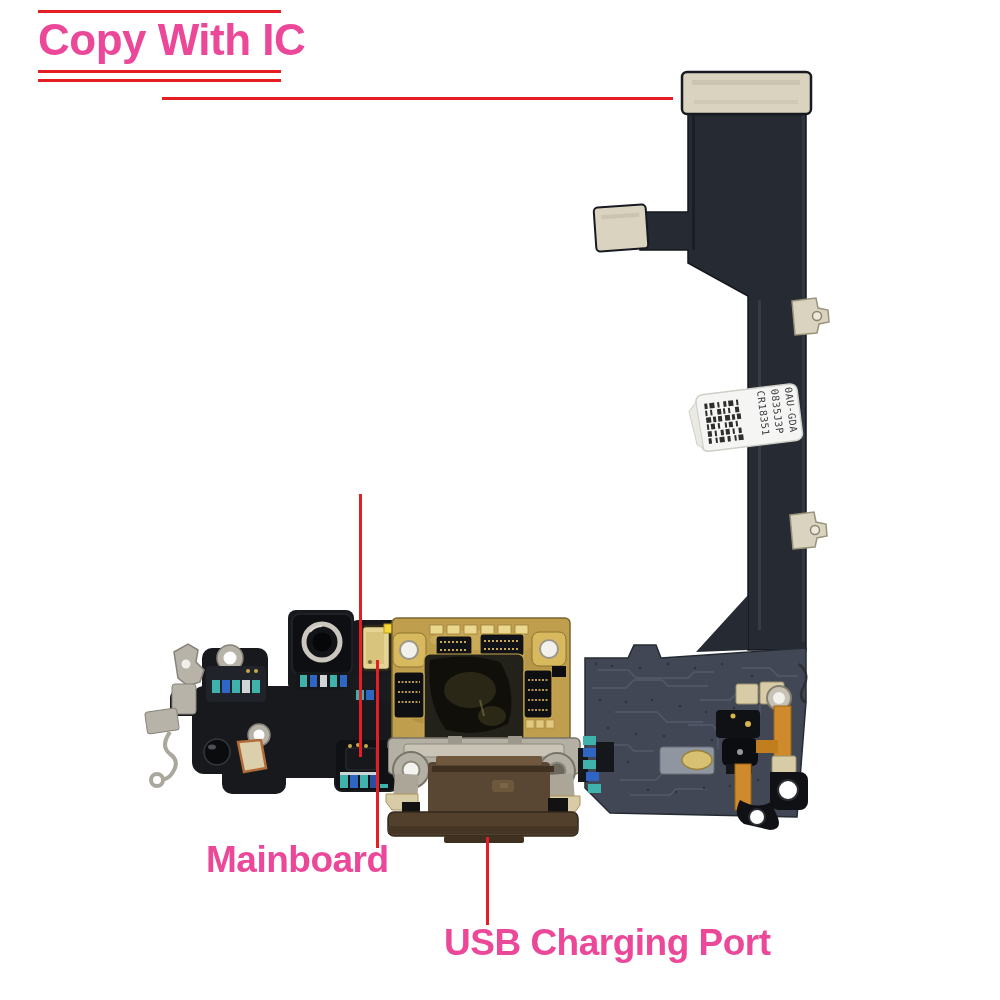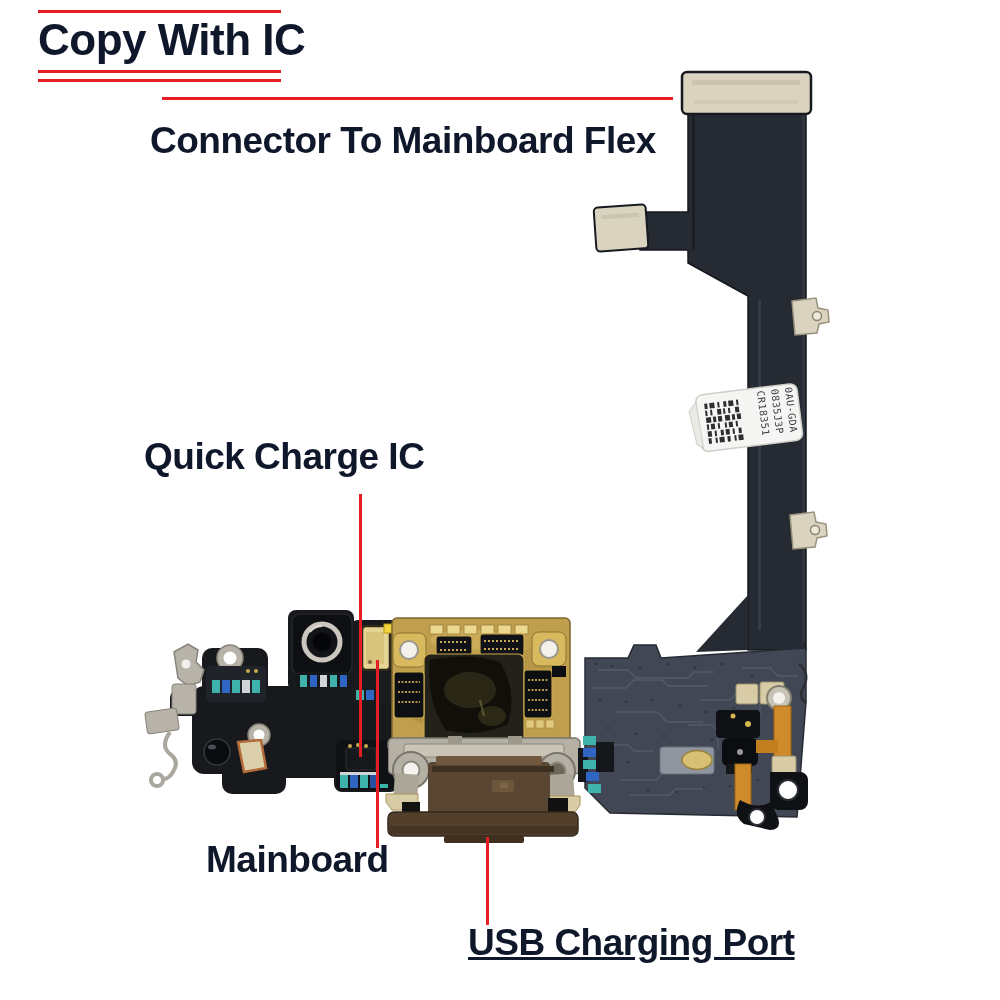--- a/index.html
+++ b/index.html
@@ -1,19 +1,19 @@
 <!DOCTYPE html>
 <html><head>
 <meta charset="utf-8">
 <style>
   html,body{margin:0;padding:0;background:#ffffff;}
   .stage{position:relative;width:1000px;height:1000px;background:#ffffff;overflow:hidden;
          font-family:"Liberation Sans",sans-serif;}
   .photo{position:absolute;left:0;top:0;z-index:1;}
-  .red-label{position:absolute;z-index:3;color:#0f172a;font-weight:700;letter-spacing:-0.5px;
+  .red-label{position:absolute;z-index:3;color:#ec4899;font-weight:700;letter-spacing:-0.5px;
              white-space:nowrap;line-height:1.1;}
   .red-line{position:absolute;z-index:2;background:#e51d24;}
   .title{font-size:44px;}
   .lbl{font-size:37px;}
 </style>
 </head>
 <body>
 
 <div class="stage">
 
@@ -272,24 +272,22 @@
       <rect x="596" y="742" width="18" height="30" fill="#15171b"></rect>
     </g>
   </svg>
 
   <div class="red-line" style="left:38px;top:10px;width:243px;height:3px;"></div>
   <div class="red-label title" style="left:38px;top:16px;">Copy With IC</div>
   <div class="red-line" style="left:38px;top:70px;width:243px;height:3px;"></div>
   <div class="red-line" style="left:38px;top:79px;width:243px;height:3px;"></div>
 
   <div class="red-line" style="left:162px;top:97px;width:511px;height:3px;"></div>
-  <div class="red-label lbl" style="left:150px;top:121px;">Connector To Mainboard Flex</div>
-
-  <div class="red-label lbl" style="left:144px;top:437px;">Quick Charge IC</div>
+
   <div class="red-line" style="left:359px;top:494px;width:3px;height:263px;"></div>
 
   <div class="red-line" style="left:376px;top:660px;width:3px;height:188px;"></div>
   <div class="red-label lbl" style="left:206px;top:840px;">Mainboard</div>
 
   <div class="red-line" style="left:486px;top:837px;width:3px;height:88px;"></div>
-  <div class="red-label lbl" style="left:468px;top:923px;text-decoration:underline;">USB Charging Port</div>
+  <div class="red-label lbl" style="left:444px;top:923px;">USB Charging Port</div>
 
 </div>
 
 </body></html>

